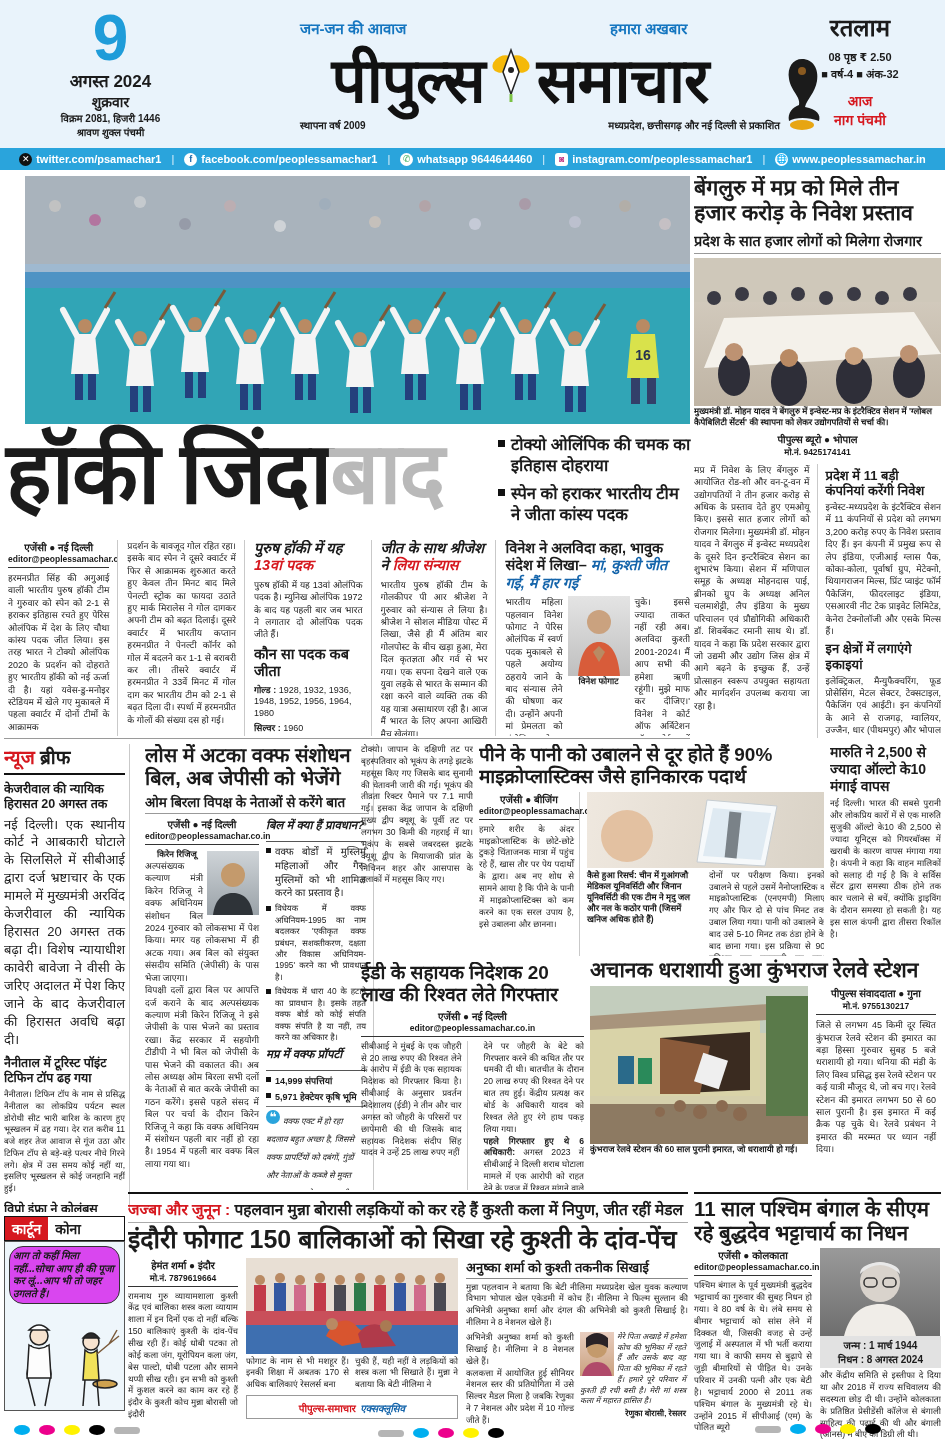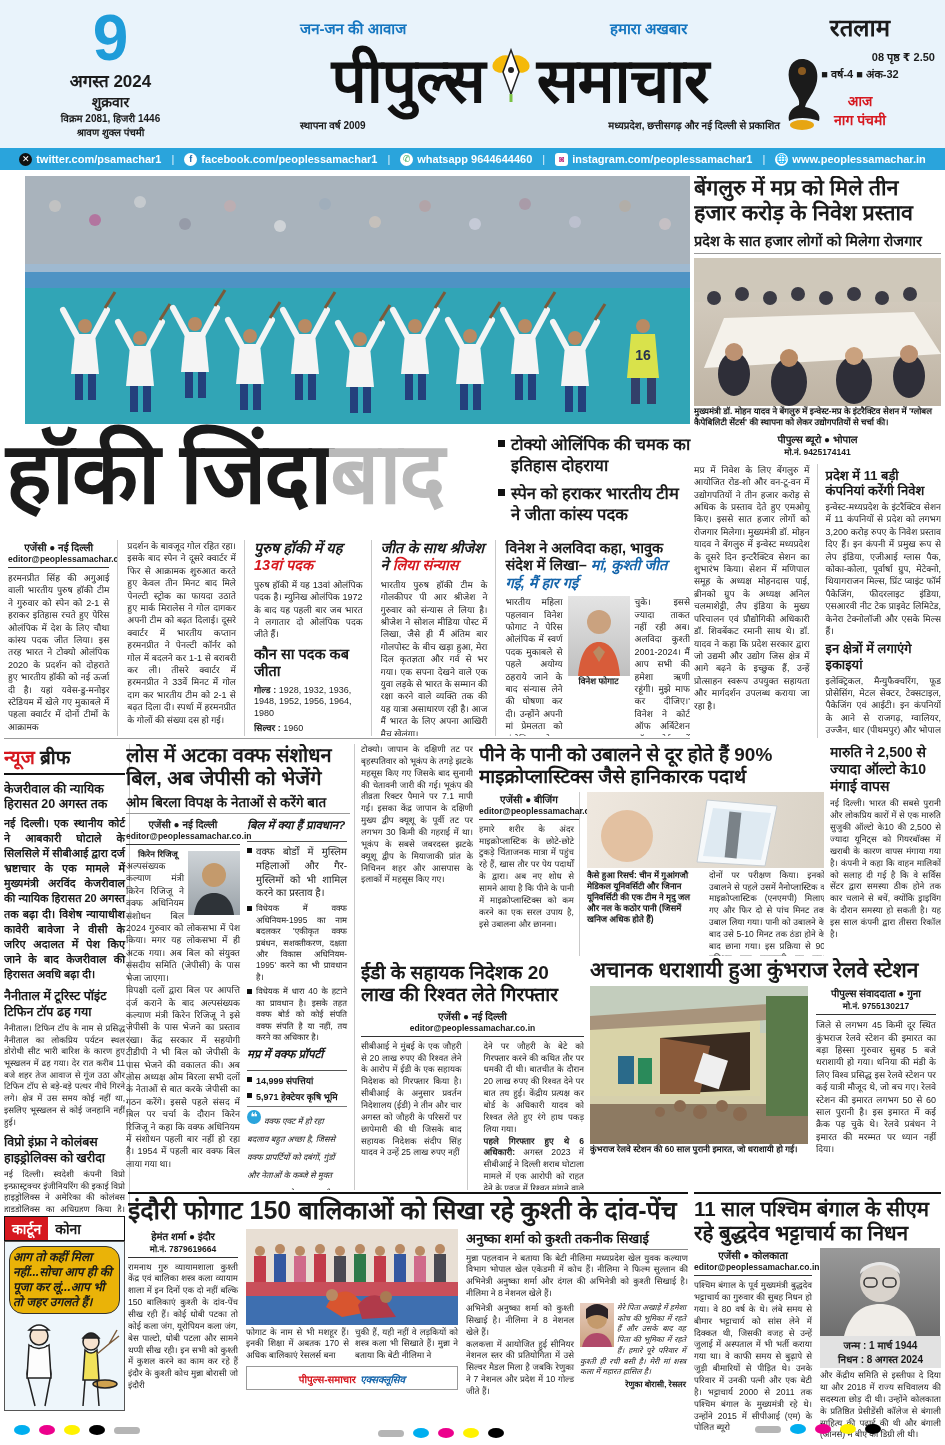--- a/index.html
+++ b/index.html
@@ -11,21 +11,21 @@
   .date-day{font-size:64px;line-height:.95;font-weight:800;color:#1f9cd9;}
   .date-month{font-size:17px;font-weight:800;}
   .date-week{font-size:14px;font-weight:800;}
   .date-cal,.date-tithi{font-size:10px;font-weight:700;}
   .tagline{position:absolute;top:18px;font-size:15px;font-weight:800;color:#1576c0;}
   .title-wrap{position:absolute;left:240px;top:36px;width:560px;display:flex;align-items:center;justify-content:center;gap:6px;}
   .np-title{font-size:62px;font-weight:800;letter-spacing:-1px;color:#111;white-space:nowrap;}
   .title-sub{position:absolute;left:300px;top:118px;width:480px;display:flex;justify-content:space-between;font-size:10px;font-weight:700;}
   .right-head{position:absolute;right:10px;top:10px;width:150px;text-align:center;}
   .edition{font-size:24px;font-weight:800;}
-  .pp{font-size:11px;font-weight:700;margin-top:6px;text-align:right;}
+  .pp{font-size:11px;font-weight:700;margin-top:6px;}
   .vol{font-size:11px;font-weight:700;margin-top:2px;}
   .today{color:#d6181f;font-size:14px;font-weight:800;margin-top:10px;}
   .cobra{position:absolute;right:120px;top:55px;}
   
   .socialbar{position:absolute;left:0;top:148px;width:945px;height:22px;background:#2aa4dc;display:flex;align-items:center;justify-content:center;gap:10px;color:#fff;font-size:11px;font-weight:700;}
   .social-item{display:flex;align-items:center;gap:4px;}
   .sep{color:#dff2fb;font-weight:400;}
   .ic{width:13px;height:13px;border-radius:50%;display:inline-flex;align-items:center;justify-content:center;font-size:9px;font-weight:800;}
   
   .b{font-weight:800;}
@@ -50,21 +50,21 @@
   .top-rule{position:absolute;left:4px;top:738px;width:686px;border-top:1px solid #9a9a9a;}
   
   .invest{position:absolute;left:694px;top:176px;width:247px;height:562px;overflow:hidden;}
   .invest-head{font-size:21.5px;font-weight:800;line-height:1.18;}
   .invest-sub{font-size:14.5px;font-weight:700;margin:3px 0 4px;border-bottom:1px solid #999;padding-bottom:3px;}
   .subhead2{font-size:13px;font-weight:800;line-height:1.2;margin:4px 0 2px;}
   
   .brief{position:absolute;left:4px;top:744px;width:121px;height:468px;overflow:hidden;border-right:1px solid #c9c9c9;padding-right:4px;}
   .brief-title{font-size:19px;font-weight:800;border-bottom:2px solid #111;padding-bottom:3px;margin-bottom:5px;}
   .brief-h{font-size:12.5px;font-weight:800;line-height:1.22;margin:7px 0 3px;}
-  .waqf{position:absolute;left:126px;top:744px;width:224px;height:446px;overflow:hidden;border-right:1px solid #c9c9c9;padding-right:4px;}
+  .waqf{position:absolute;left:145px;top:744px;width:224px;height:446px;overflow:hidden;border-right:1px solid #c9c9c9;padding-right:4px;}
   .midhead{font-size:20px;font-weight:800;line-height:1.15;}
   .midsub{font-size:13.5px;font-weight:700;margin:3px 0;border-bottom:1px solid #999;padding-bottom:2px;}
   .waqf-cols{display:flex;gap:7px;}
   .sidebox-h{font-size:11.5px;font-weight:800;font-style:italic;border-bottom:1px solid #555;padding-bottom:9px;margin-bottom:3px;}
   .bullet{display:flex;gap:4px;margin-bottom:3px;}
   .bullet .sq{width:5px;height:5px;margin-top:3px;}
   .quote-mark{width:14px;height:14px;border-radius:50%;background:#2aa4dc;color:#fff;font-size:12px;font-weight:800;text-align:center;line-height:15px;float:left;margin-right:3px;}
   .japan{position:absolute;left:361px;top:744px;width:112px;overflow:hidden;}
   .water{position:absolute;left:479px;top:744px;width:345px;height:212px;overflow:hidden;}
   .maruti{position:absolute;left:830px;top:744px;width:111px;height:212px;overflow:hidden;}
@@ -77,21 +77,21 @@
   .wrest-row{display:flex;gap:8px;}
   .badge{border:1px solid #999;text-align:center;margin:4px 0;padding:2px;}
   .badge .l1{color:#d6181f;font-weight:800;font-size:10px;}
   .badge .l2{color:#1565ab;font-weight:800;font-style:italic;font-size:10px;}
   .obit{position:absolute;left:694px;top:1192px;width:247px;height:253px;border-top:2px solid #111;overflow:hidden;}
   .cartoon{position:absolute;left:4px;top:1216px;width:121px;height:196px;}
   .cartoon-head{display:flex;border:1px solid #111;}
   .cartoon-head .t1{background:#d6181f;color:#fff;font-weight:800;font-size:14px;padding:2px 7px;}
   .cartoon-head .t2{font-weight:800;font-size:14px;padding:2px 7px;}
   .cartoon-box{border:1px solid #555;height:168px;background:#eef6fb;position:relative;overflow:hidden;}
-  .bubble{margin:4px;border:1.5px solid #333;border-radius:14px;background:#eab308;font-size:12px;font-weight:700;font-style:italic;padding:3px;line-height:1.25;}
+  .bubble{margin:4px;border:1.5px solid #333;border-radius:14px;background:#d946ef;font-size:10px;font-weight:700;font-style:italic;padding:3px;line-height:1.25;}
   .regmarks{display:flex;gap:9px;align-items:center;}
   .regdot{width:16px;height:10px;border-radius:50%;}
   .regbar{width:26px;height:7px;background:#b5b5b5;border-radius:4px;}
   .rm-left{position:absolute;left:14px;top:1425px;}
   .rm-center{position:absolute;left:378px;top:1428px;}
   .rm-right{position:absolute;left:755px;top:1424px;}
   .blue-it{color:#1565ab;font-style:italic;}
   .redhead-it{color:#d6181f;font-style:italic;}
 </style>
 </head>
@@ -317,21 +317,21 @@
         <div class="body">इलेक्ट्रिकल, मैन्युफैक्चरिंग, फूड प्रोसेसिंग, मेटल सेक्टर, टेक्सटाइल, पैकेजिंग एवं आईटी। इन कंपनियों के आने से राजगढ़, ग्वालियर, उज्जैन, धार (पीथमपुर) और भोपाल के आस-पास के क्षेत्र में लोगों को रोजगार प्राप्त होगा।</div>
 
       </div>
     </div>
   </div>
 
   <div class="brief">
     <div class="brief-title"><span class="red">न्यूज</span><span> ब्रीफ</span></div>
     <div>
       <div class="brief-h">केजरीवाल की न्यायिक हिरासत 20 अगस्त तक</div>
-      <div class="body" style="font-size:11px;font-weight:bold;">नई दिल्ली। एक स्थानीय कोर्ट ने आबकारी घोटाले के सिलसिले में सीबीआई द्वारा दर्ज भ्रष्टाचार के एक मामले में मुख्यमंत्री अरविंद केजरीवाल की न्यायिक हिरासत 20 अगस्त तक बढ़ा दी। विशेष न्यायाधीश कावेरी बावेजा ने वीसी के जरिए अदालत में पेश किए जाने के बाद केजरीवाल की हिरासत अवधि बढ़ा दी।</div>
+      <div class="body" style="font-size:13px;">नई दिल्ली। एक स्थानीय कोर्ट ने आबकारी घोटाले के सिलसिले में सीबीआई द्वारा दर्ज भ्रष्टाचार के एक मामले में मुख्यमंत्री अरविंद केजरीवाल की न्यायिक हिरासत 20 अगस्त तक बढ़ा दी। विशेष न्यायाधीश कावेरी बावेजा ने वीसी के जरिए अदालत में पेश किए जाने के बाद केजरीवाल की हिरासत अवधि बढ़ा दी।</div>
     </div>
     <div>
       <div class="brief-h">नैनीताल में टूरिस्ट पॉइंट टिफिन टॉप ढह गया</div>
       <div class="body" style="font-size:8.5px;">नैनीताल। टिफिन टॉप के नाम से प्रसिद्ध नैनीताल का लोकप्रिय पर्यटन स्थल डोरोथी सीट भारी बारिश के कारण हुए भूस्खलन में ढह गया। देर रात करीब 11 बजे शहर तेज आवाज से गूंज उठा और टिफिन टॉप से बड़े-बड़े पत्थर नीचे गिरने लगे। क्षेत्र में उस समय कोई नहीं था, इसलिए भूस्खलन से कोई जनहानि नहीं हुई।</div>
     </div>
     <div>
       <div class="brief-h">विप्रो इंफ्रा ने कोलंबस हाइड्रोलिक्स को खरीदा</div>
       <div class="body" style="font-size:8.5px;">नई दिल्ली। स्वदेशी कंपनी विप्रो इन्फ्रास्ट्रक्चर इंजीनियरिंग की इकाई विप्रो हाइड्रोलिक्स ने अमेरिका की कोलंबस हाइड्रोलिक्स का अधिग्रहण किया है। विप्रो हाइड्रोलिक्स ने बताया कि उसने यह सौदा उत्तरी अमेरिका के बाजार में अपने पांव जमाने के लिए किया है। कंपनी ने सौदे के मूल्य जाहिर नहीं किया।</div>
     </div>
   </div>
@@ -458,20 +458,21 @@
       </div>
       <div style="width:120px;">
         <div class="byline">पीपुल्स संवाददाता ● गुना</div>
         <div class="email" style="border-bottom:1px solid #333;">मो.नं. 9755130217</div>
         <div class="body">जिले से लगभग 45 किमी दूर स्थित कुंभराज रेलवे स्टेशन की इमारत का बड़ा हिस्सा गुरुवार सुबह 5 बजे धराशायी हो गया। धनिया की मंडी के लिए विश्व प्रसिद्ध इस रेलवे स्टेशन पर कई यात्री मौजूद थे, जो बच गए। रेलवे स्टेशन की इमारत लगभग 50 से 60 साल पुरानी है। इस इमारत में कई क्रैक पड़ चुके थे। रेलवे प्रबंधन ने इमारत की मरम्मत पर ध्यान नहीं दिया।</div>
       </div>
     </div>
   </div>
 
   <div class="bottomband">
+    <div class="jazba"><span class="red">जज्बा और जुनून :</span><span> पहलवान मुन्ना बोरासी लड़कियों को कर रहे हैं कुश्ती कला में निपुण, जीत रहीं मेडल</span></div>
     <div class="wrest-head">इंदौरी फोगाट 150 बालिकाओं को सिखा रहे कुश्ती के दांव-पेंच</div>
     <div class="wrest-row">
       <div style="width:110px;">
         <div class="byline">हेमंत शर्मा ● इंदौर</div>
         <div class="email" style="border-bottom:1px solid #333;">मो.नं. 7879619664</div>
         <div class="body" style="font-size:8.6px;">रामनाथ गुरु व्यायामशाला कुश्ती केंद्र एवं बालिका शस्त्र कला व्यायाम शाला में इन दिनों एक दो नहीं बल्कि 150 बालिकाएं कुश्ती के दांव-पेंच सीख रही हैं। कोई धोबी पटका तो कोई कला जंग, यूरोपियन कला जंग, बेस पाल्टो, धोबी पटला और सामने थप्पी सीख रही। इन सभी को कुश्ती में कुशल करने का काम कर रहे हैं इंदौर के कुश्ती कोच मुन्ना बोरासी जो इंदौरी</div>
       </div>
       <div style="width:212px;">
         <div class="photo" style="width:212px;height:96px;background:linear-gradient(#e8dfd4 0 55%,#c94f5a 55% 70%,#3e6fb0 70% 100%);">
           <svg width="212" height="96" viewBox="0 0 212 96">

